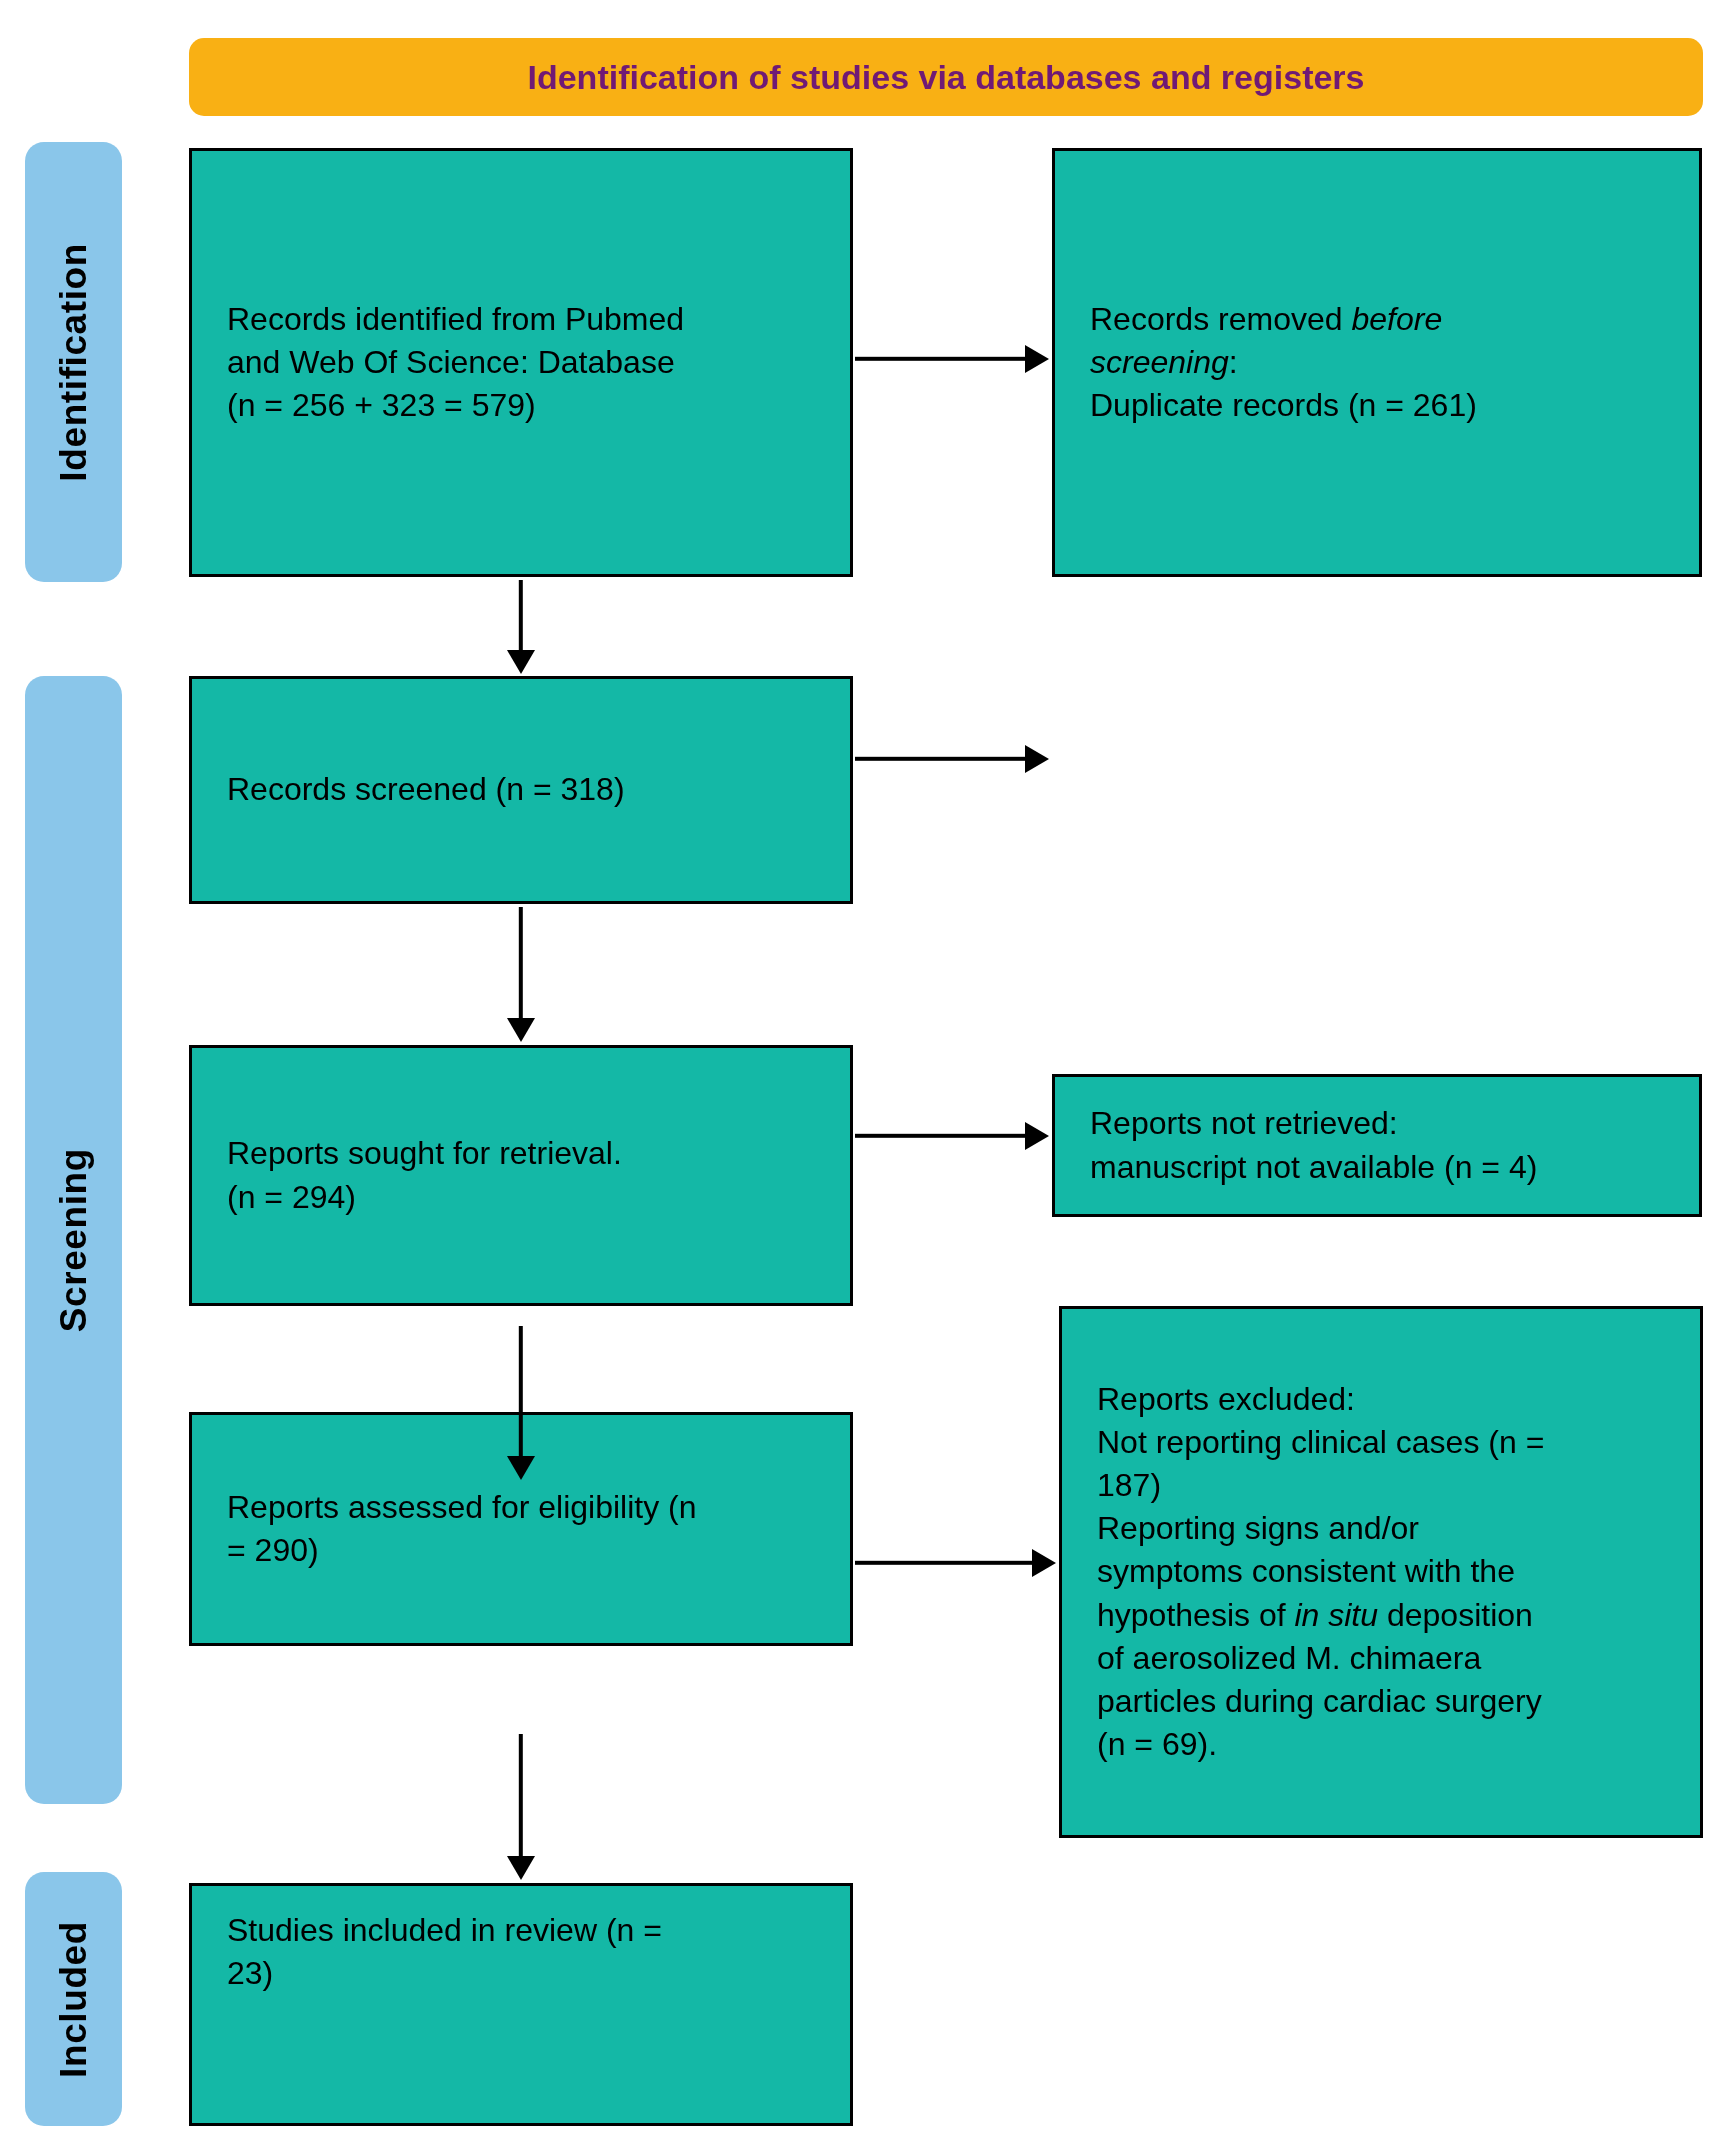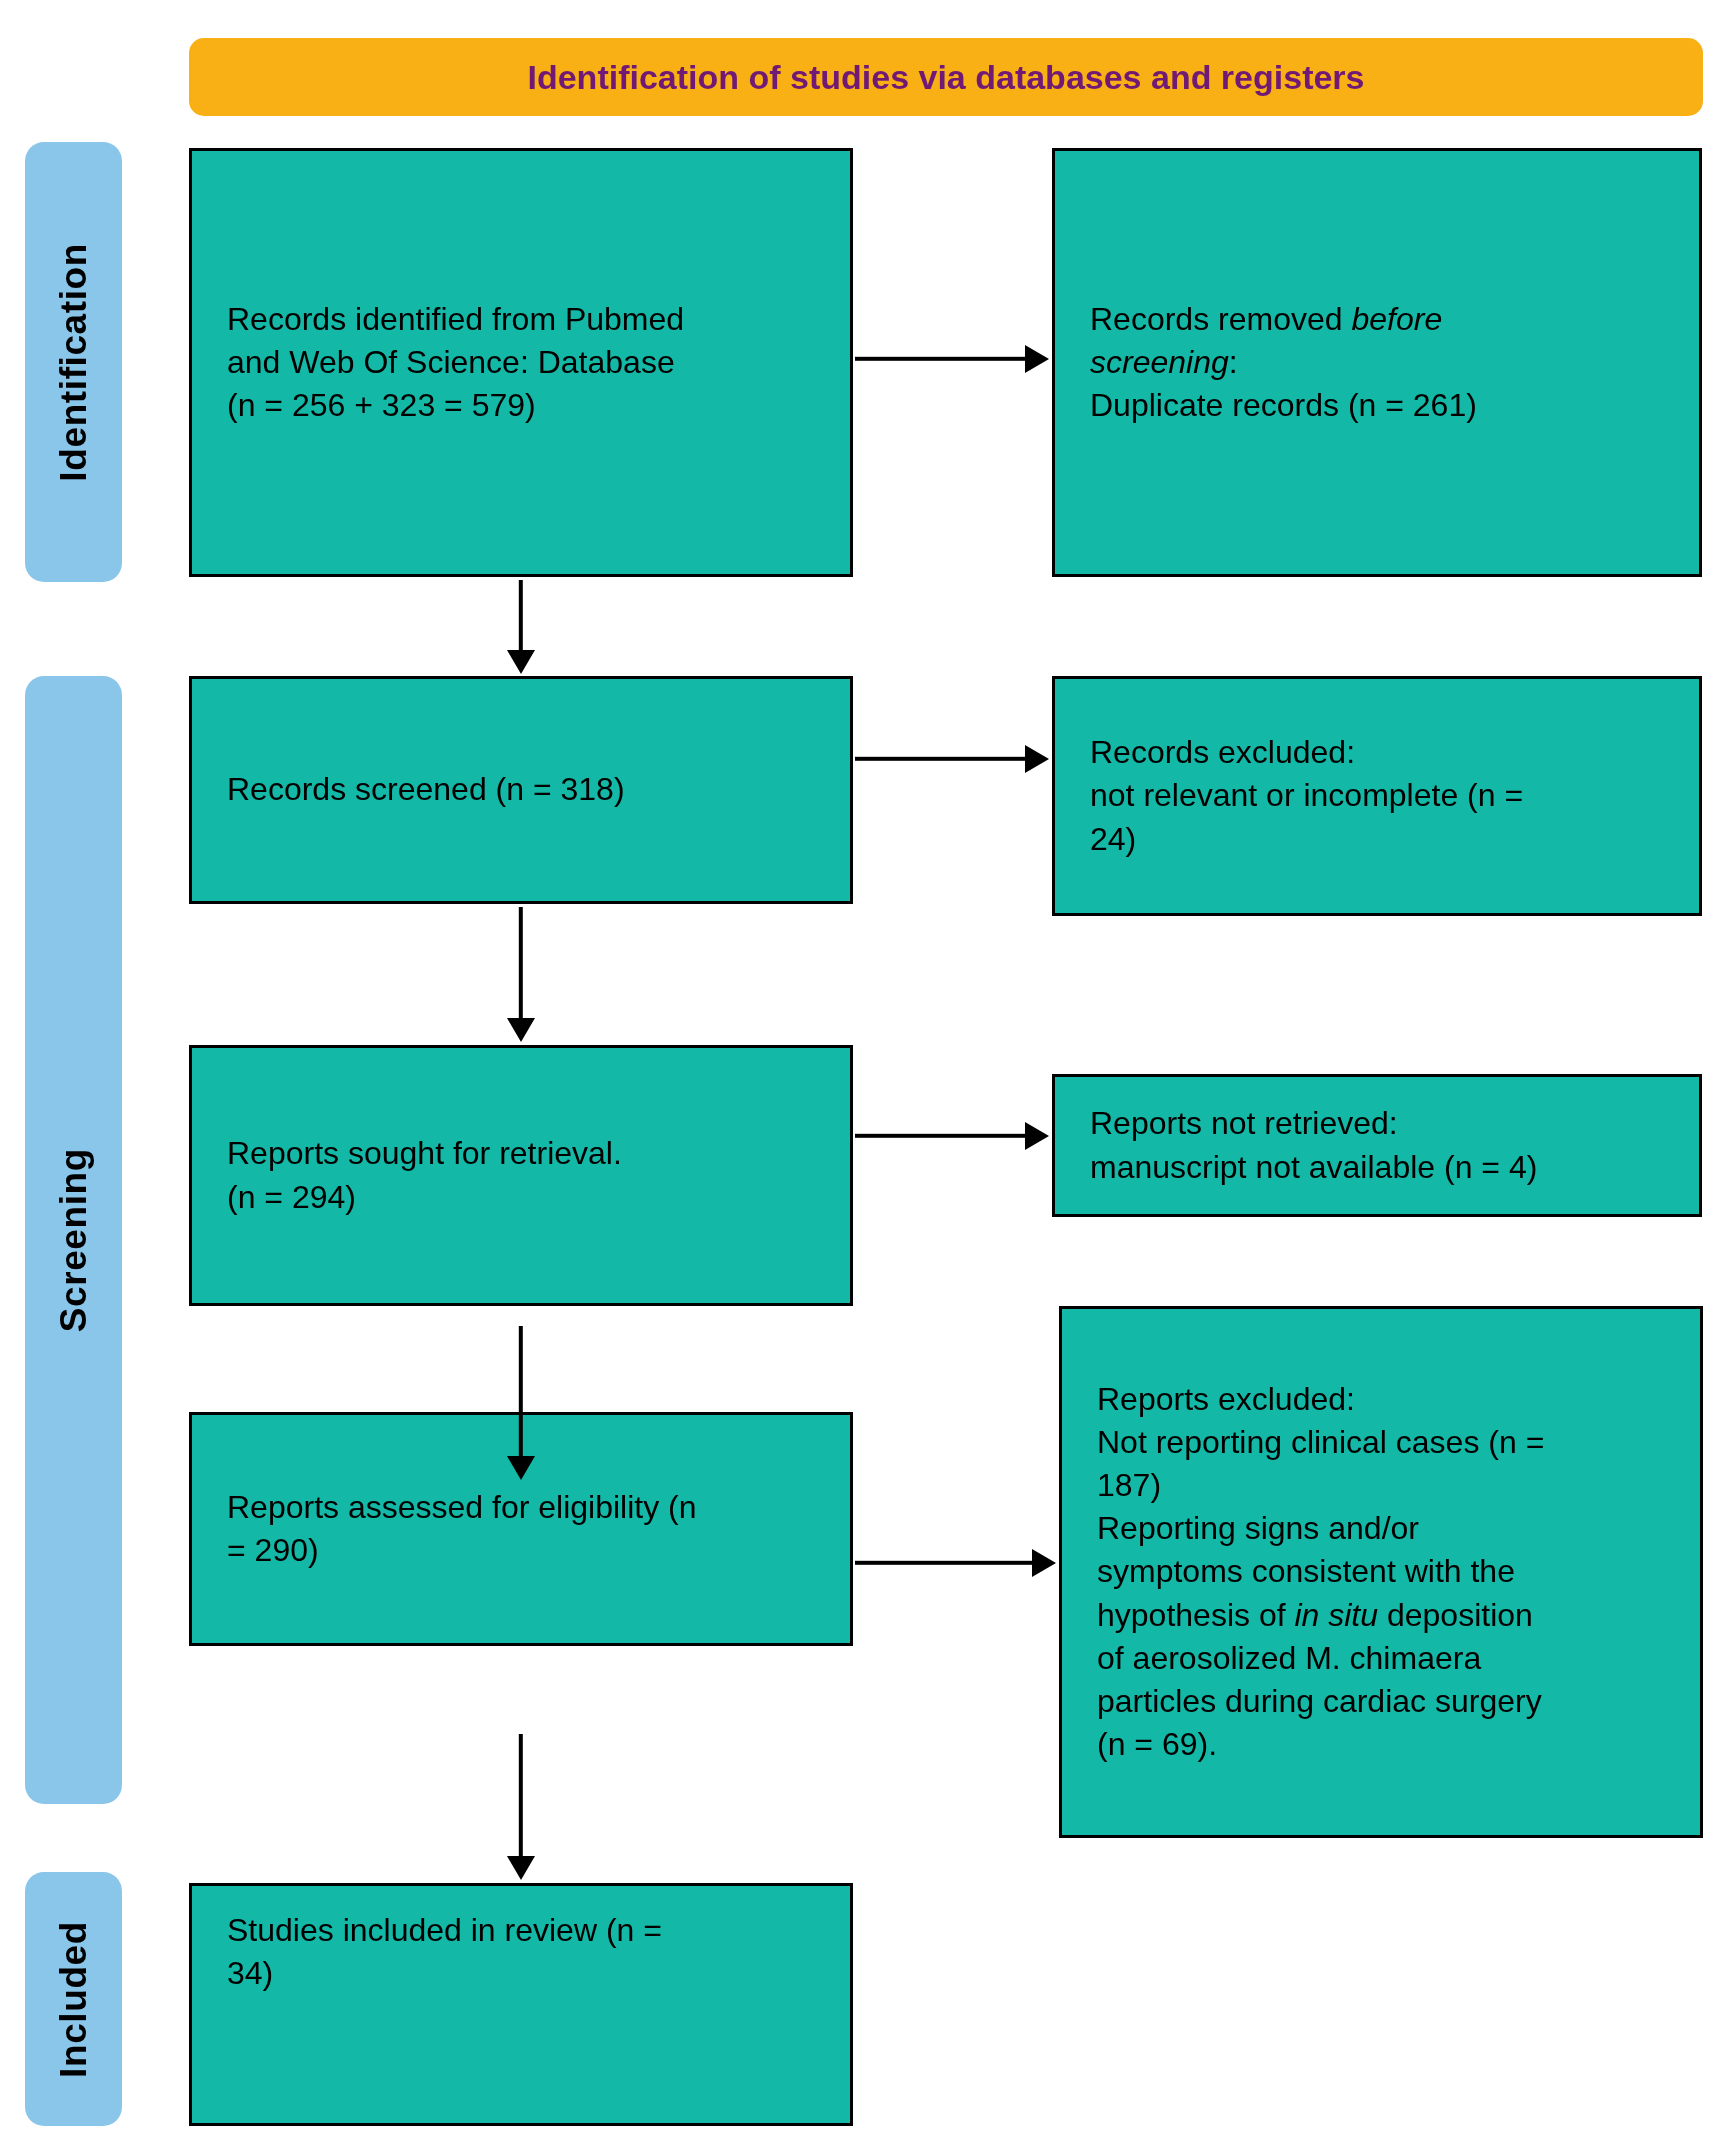--- a/index.html
+++ b/index.html
@@ -105,25 +105,20 @@
   </div>
   <div class="box" style="left:1052px; top:148px; width:650px; height:429px;">
     <div class="txt"><span>Records removed </span><span class="it">before
 screening</span><span>:
 Duplicate records (n = 261)</span></div>
   </div>
 
   <div class="box" style="left:189px; top:676px; width:664px; height:228px;">
     <div class="txt">Records screened (n = 318)</div>
   </div>
-  <div class="box" style="left:1052px; top:676px; width:650px; height:240px;">
-    <div class="txt">Records excluded:
-not relevant or incomplete (n =
-24)</div>
-  </div>
 
   <div class="box" style="left:189px; top:1045px; width:664px; height:261px;">
     <div class="txt">Reports sought for retrieval.
 (n = 294)</div>
   </div>
   <div class="box" style="left:1052px; top:1074px; width:650px; height:143px;">
     <div class="txt">Reports not retrieved:
 manuscript not available (n = 4)</div>
   </div>
 
@@ -138,21 +133,21 @@
 Reporting signs and/or
 symptoms consistent with the
 hypothesis of </span><span class="it">in situ</span><span> deposition
 of aerosolized M. chimaera
 particles during cardiac surgery
 (n = 69).</span></div>
   </div>
 
   <div class="box top-align" style="left:189px; top:1883px; width:664px; height:243px;">
     <div class="txt" style="padding-top:23px;">Studies included in review (n =
-34)</div>
+23)</div>
   </div>
 
   <div class="arrow-v" style="left:507px; top:580px; height:94px;">
     <div class="shaft"></div>
     <div class="head"></div>
   </div>
   <div class="arrow-v" style="left:507px; top:907px; height:135px;">
     <div class="shaft"></div>
     <div class="head"></div>
   </div>

